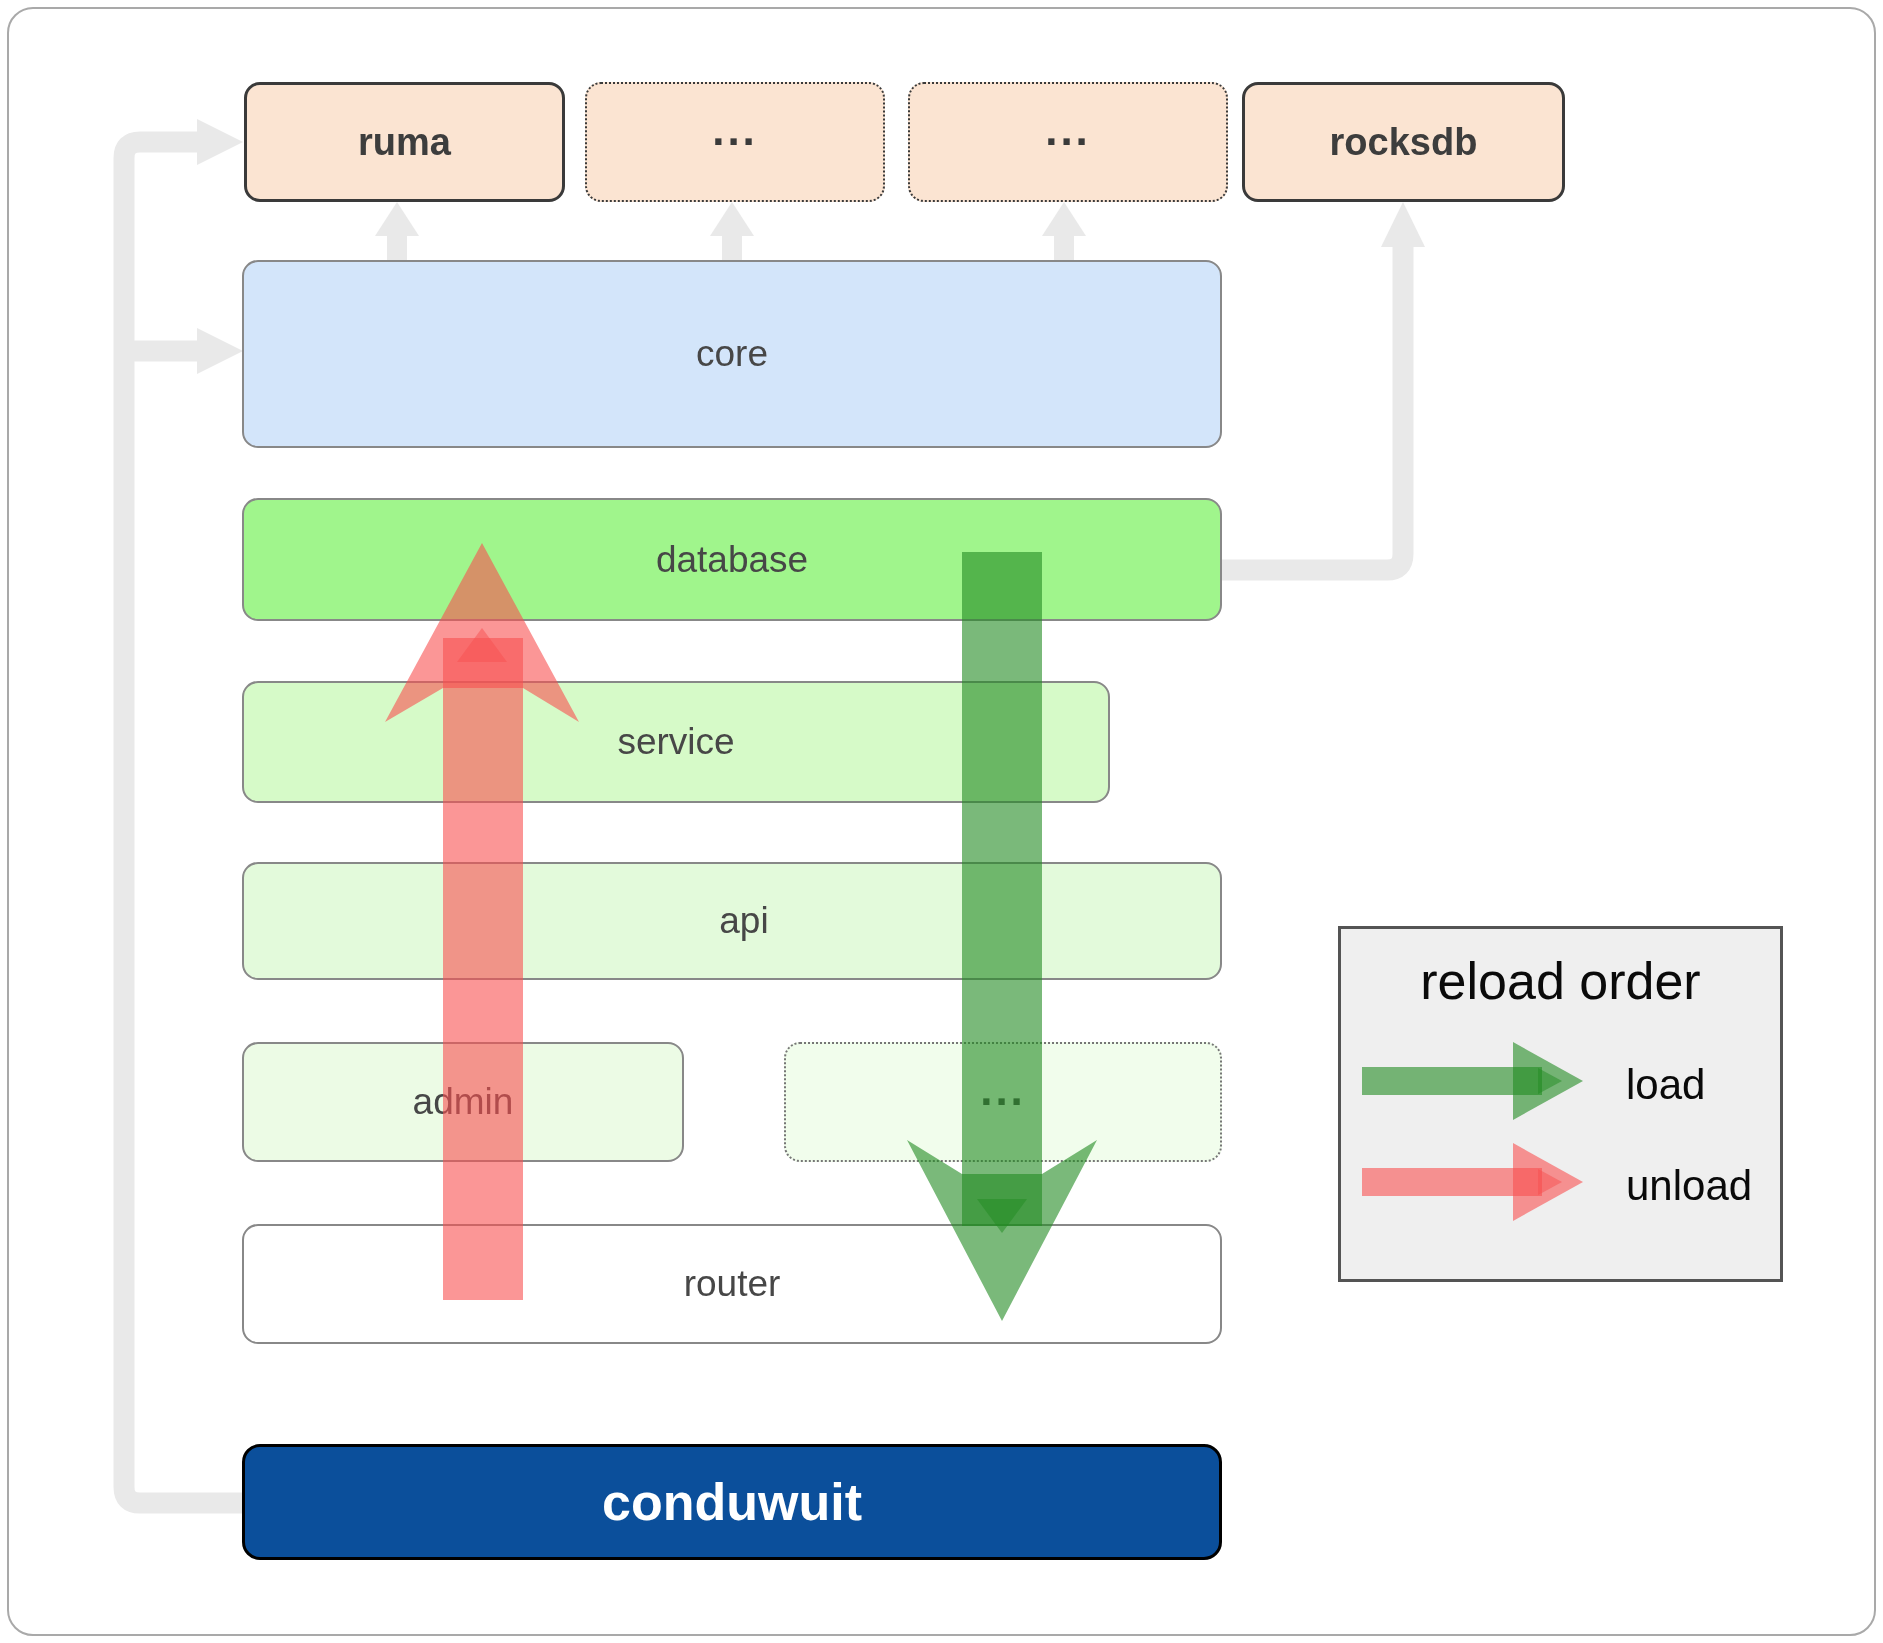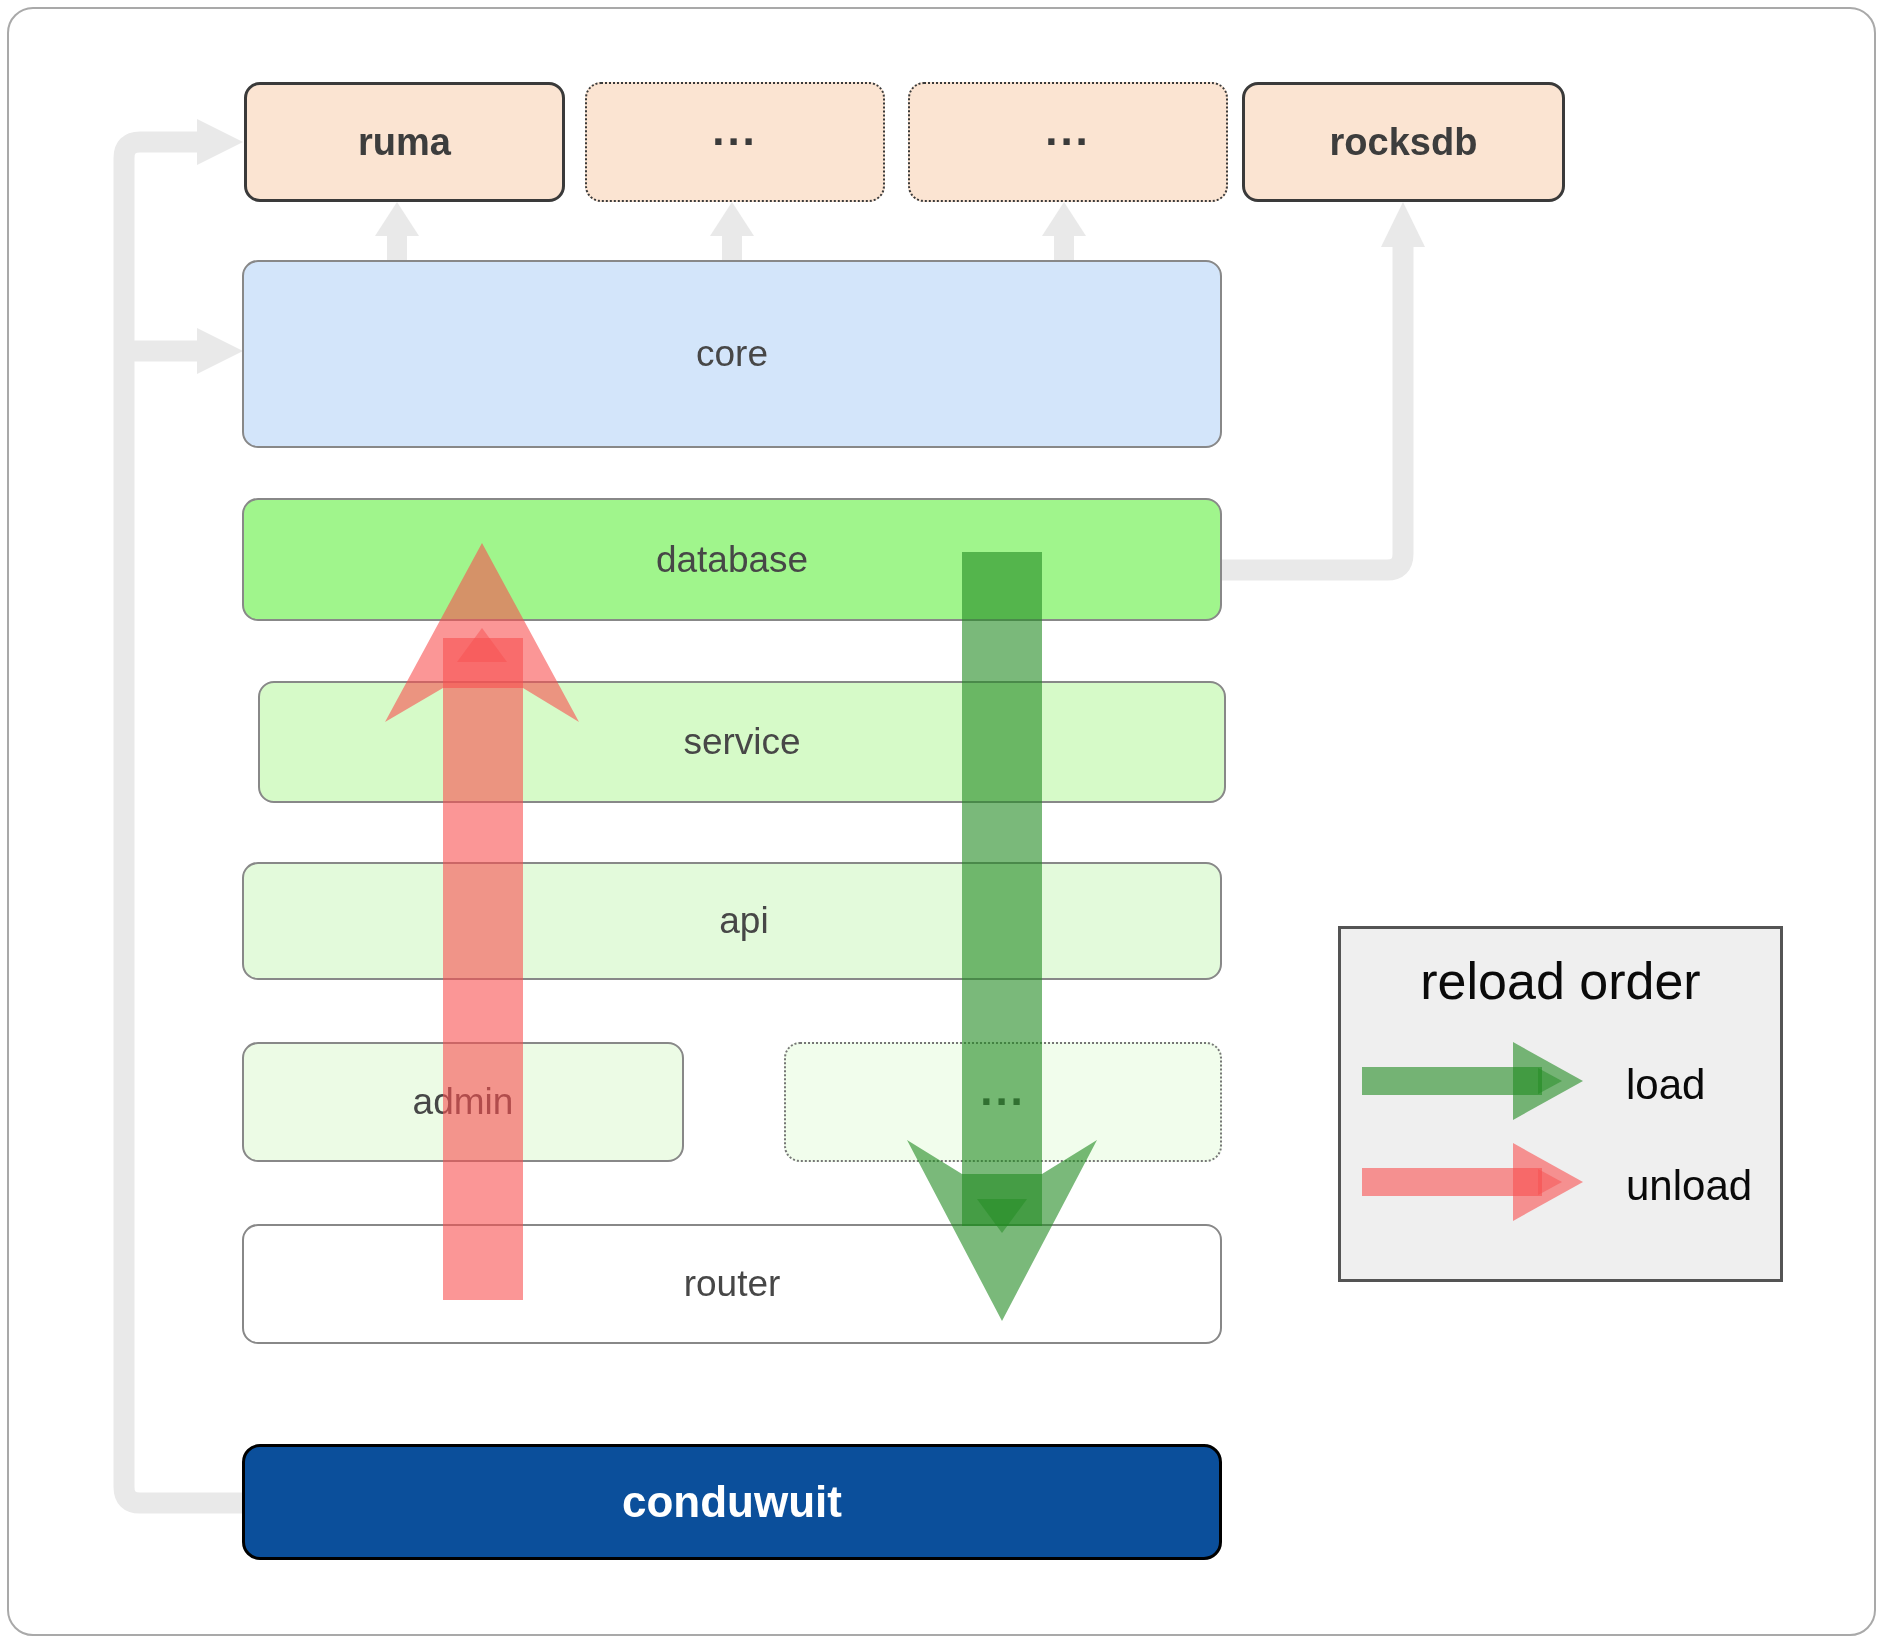--- a/index.html
+++ b/index.html
@@ -35,30 +35,30 @@
   .top-node.dotted { border-style:dotted; border-width:2px; }
   .mid-node { border:2px solid var(--box-border-mid,#888888); }
   .dots { font-size:44px; font-weight:700; letter-spacing:3px; transform:translateY(-12px); color:#3a3a3a; }
 
   .n-ruma      { left:244px;  top:82px;   width:321px; height:120px; }
   .n-ext1      { left:585px;  top:82px;   width:300px; height:120px; }
   .n-ext2      { left:908px;  top:82px;   width:320px; height:120px; }
   .n-rocksdb   { left:1242px; top:82px;   width:323px; height:120px; }
   .n-core      { left:242px;  top:260px;  width:980px; height:188px; background:var(--core-blue,#d3e5fa); }
   .n-database  { left:242px;  top:498px;  width:980px; height:123px; background:var(--database-green,#a0f58c);text-align:center; }
-  .n-service   { left:242px;  top:681px;  width:968px; height:122px; background:var(--service-green,#d6fac8);margin-left:16px; }
+  .n-service   { left:242px;  top:681px;  width:868px; height:122px; background:var(--service-green,#d6fac8); }
   .n-api       { left:242px;  top:862px;  width:980px; height:118px; background:var(--api-green,#e3fadb);padding-left:24px; }
   .n-admin     { left:242px;  top:1042px; width:442px; height:120px; background:var(--admin-green,#ecfbe5); }
   .n-ext3      { left:784px;  top:1042px; width:438px; height:120px; background:var(--ellipsis-green,#f1fdec);
                  border-style:dotted; border-color:#767676; }
   .n-ext3 .dots{ color:#4a4a4a; }
   .n-router    { left:242px;  top:1224px; width:980px; height:120px; background:var(--router-white,#ffffff); }
   .n-conduwuit { left:242px;  top:1444px; width:980px; height:116px; background:var(--conduwuit-blue,#0b4f9b);
                  border:3px solid #000000; border-radius:18px;
-                 color:var(--label-light,#ffffff); font-size:44px; font-weight:600; }
+                 color:var(--label-light,#ffffff); font-size:52px; font-weight:600; }
 
   
   .legend {
     position:absolute; left:1338px; top:926px; width:445px; height:356px; box-sizing:border-box;
     background:var(--legend-bg,#efefef); border:3px solid var(--legend-border,#545454);
   }
   .legend-title {
     position:absolute; left:0; top:22px; width:100%; text-align:center;
     font-size:52px; font-weight:400; color:#0a0a0a;
   }

